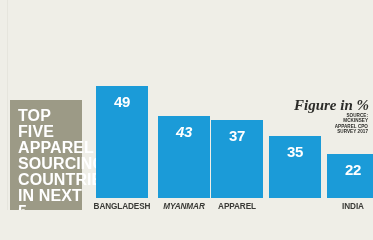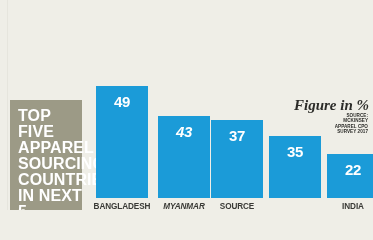--- a/index.html
+++ b/index.html
@@ -166,21 +166,21 @@
       <div class="bar" style="height:82px">
         <div class="bar-value">43</div>
       </div>
       <div class="bar-label">MYANMAR</div>
     </div>
 
     <div class="bar-group" id="bar-group-2">
       <div class="bar" style="height:78px">
         <div class="bar-value">37</div>
       </div>
-      <div class="bar-label">SOURCE</div>
+      <div class="bar-label">APPAREL</div>
     </div>
 
     <div class="bar-group" id="bar-group-3">
       <div class="bar" style="height:62px">
         <div class="bar-value">35</div>
       </div>
     </div>
 
     <div class="bar-group" id="bar-group-4">
       <div class="bar" style="height:44px">

